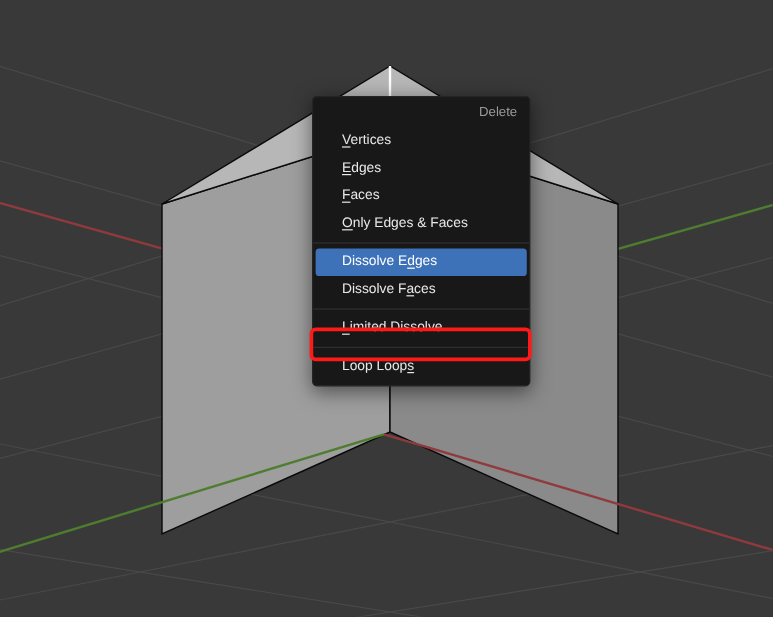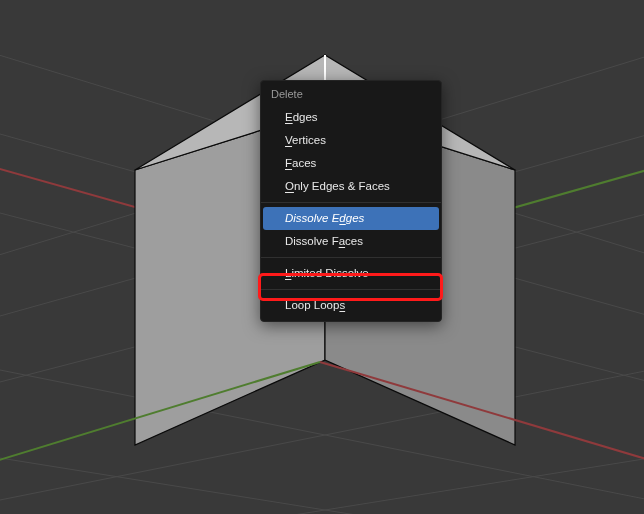--- a/index.html
+++ b/index.html
@@ -31,40 +31,40 @@
     background: #181818;
     border: 1px solid #242424;
     border-radius: 4px;
     box-shadow: 0 4px 16px rgba(0,0,0,0.5);
     padding-bottom: 4px;
   }
   .menu-title {
     color: #9a9a9a;
     font-size: 11px;
     padding: 7px 10px 6px 10px;
+    text-align: right;
   }
   .menu-item {
     color: #e8e8e8;
     font-size: 11.5px;
     padding: 4px 10px 4px 24px;
     line-height: 15px;
     cursor: pointer;
     position: relative;
   }
   .menu-item .ul {
     text-decoration: underline;
     text-underline-offset: 2px;
   }
   .menu-item.selected {
     background: #3d72b8;
     color: #ffffff;
     border-radius: 3px;
     margin: 0 2px;
     padding-left: 22px;
-    font-style: italic;
   }
   .menu-sep {
     height: 1px;
     background: #303030;
     margin: 4px 0;
   }
   .highlight-box {
     position: absolute;
     border: 3px solid #ff1a1a;
     border-radius: 5px;
@@ -115,22 +115,22 @@
 
     <g>
       <line x1="320" y1="362" x2="700" y2="475" stroke="#8f3a3c" stroke-width="2"></line>
       <line x1="320" y1="362" x2="-50" y2="475" stroke="#4f7d2f" stroke-width="2"></line>
     </g>
   </svg>
 
   <div class="menu">
     <div class="menu-title">Delete</div>
 
+    <div class="menu-item"><span class="ul">V</span><span>ertices</span></div>
     <div class="menu-item"><span class="ul">E</span><span>dges</span></div>
-    <div class="menu-item"><span class="ul">V</span><span>ertices</span></div>
     <div class="menu-item"><span class="ul">F</span><span>aces</span></div>
     <div class="menu-item"><span class="ul">O</span><span>nly Edges &amp; Faces</span></div>
 
     <div class="menu-sep"></div>
 
     <div class="menu-item selected"><span>Dissolve E</span><span class="ul">d</span><span>ges</span></div>
     <div class="menu-item"><span>Dissolve F</span><span class="ul">a</span><span>ces</span></div>
 
     <div class="menu-sep"></div>
 

